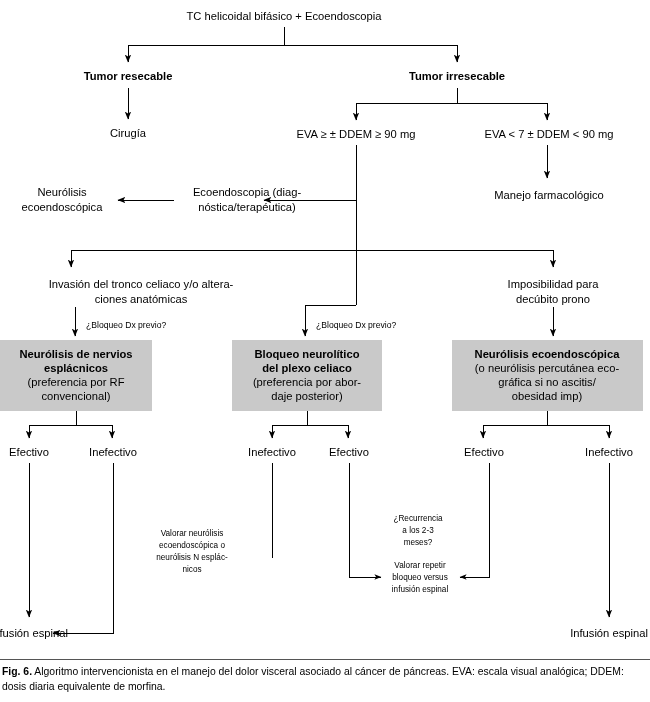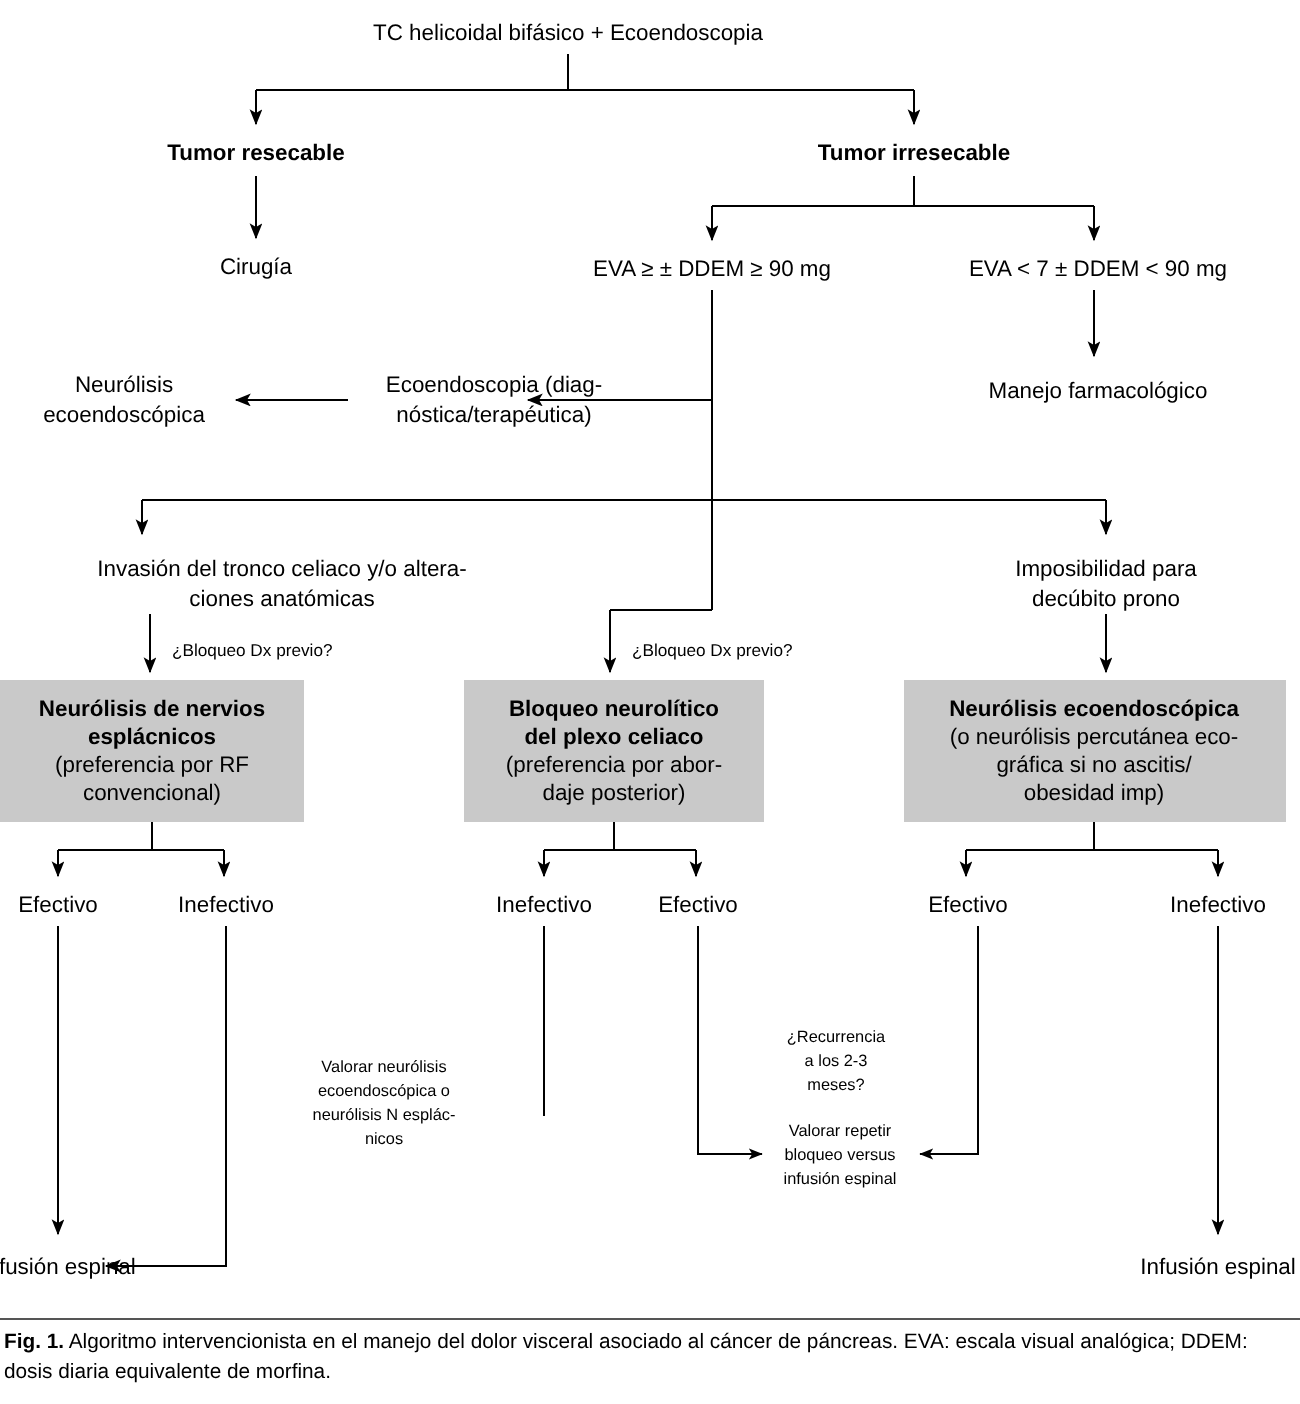--- a/index.html
+++ b/index.html
@@ -209,16 +209,16 @@
     </text>
     <text class="node-text tiny" x="420" y="592" text-anchor="middle">infusión espinal</text>
 
     <text class="node-text" x="29" y="637" text-anchor="middle">Infusión espinal</text>
     <text class="node-text" x="609" y="637" text-anchor="middle">Infusión espinal</text>
   </svg>
 
   <div class="caption-rule"></div>
 
   <div class="caption">
-    <b>Fig. 1.</b><span> Algoritmo intervencionista en el manejo del dolor visceral asociado al cáncer de páncreas. EVA: escala visual analógica; DDEM: dosis diaria equivalente de morfina.</span>
+    <b>Fig. 6.</b><span> Algoritmo intervencionista en el manejo del dolor visceral asociado al cáncer de páncreas. EVA: escala visual analógica; DDEM: dosis diaria equivalente de morfina.</span>
   </div>
 
 </div>
 
 </body></html>

